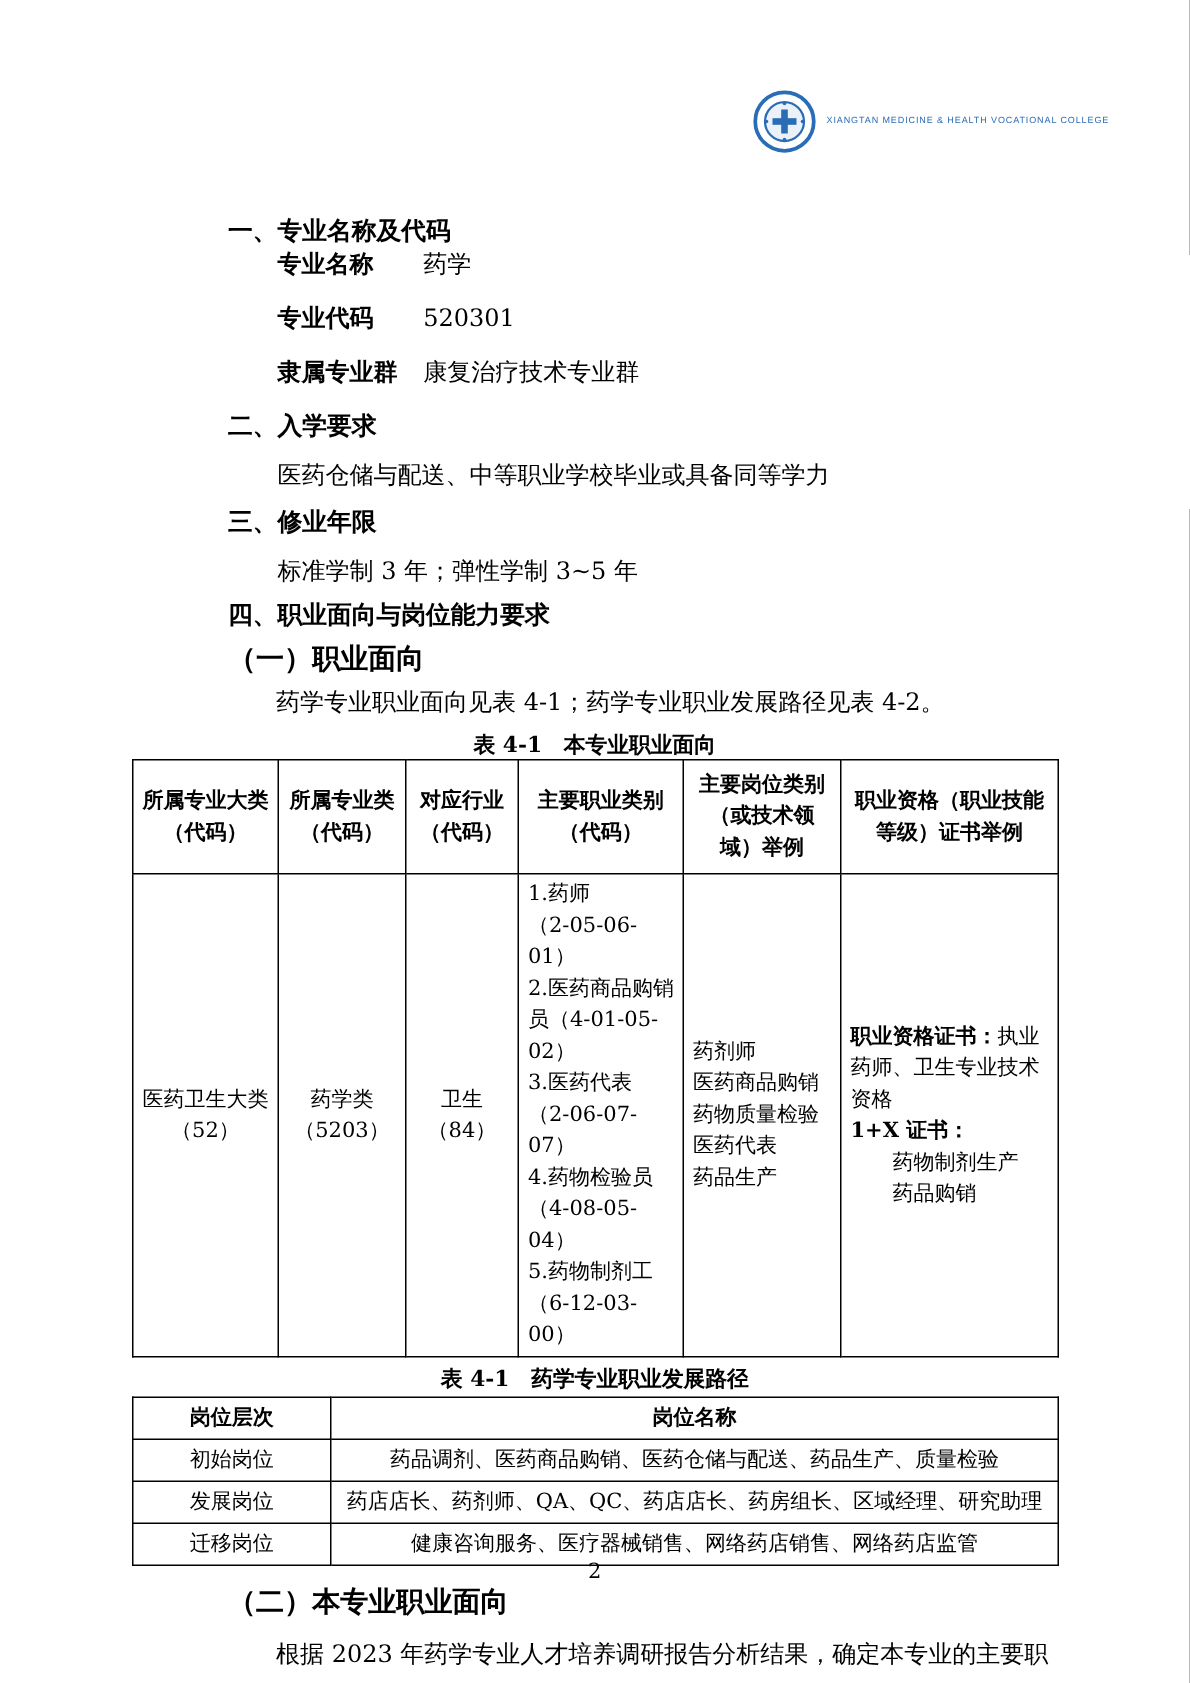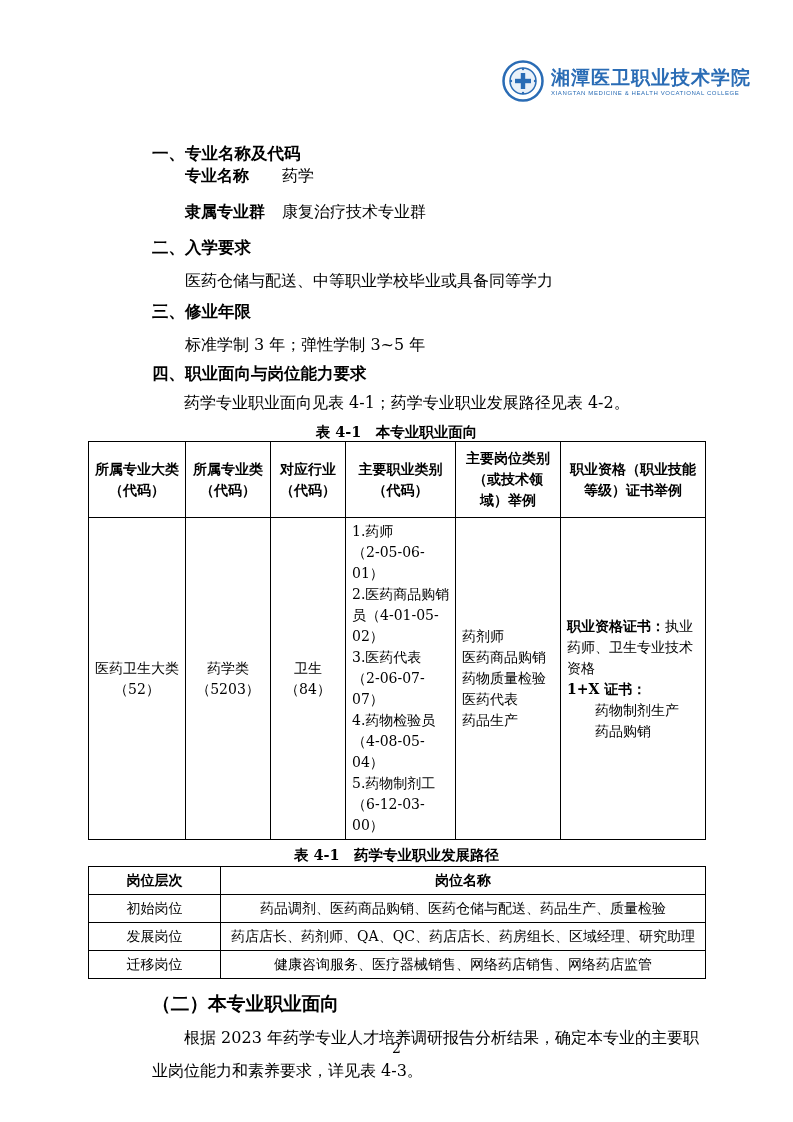--- a/index.html
+++ b/index.html
@@ -67,46 +67,50 @@
       <circle cx="21" cy="21" r="19.5" fill="#ffffff" stroke="#2a6cb5" stroke-width="2.5"></circle>
       <circle cx="21" cy="21" r="13" fill="#eaf1f9" stroke="#2a6cb5" stroke-width="1.5"></circle>
       <rect x="18.8" y="13" width="4.4" height="16" fill="#2a6cb5"></rect>
       <rect x="13" y="18.8" width="16" height="4.4" fill="#2a6cb5"></rect>
       <circle cx="21" cy="9" r="1.2" fill="#2a6cb5"></circle>
       <circle cx="9" cy="21" r="1.2" fill="#2a6cb5"></circle>
       <circle cx="33" cy="21" r="1.2" fill="#2a6cb5"></circle>
       <circle cx="21" cy="33" r="1.2" fill="#2a6cb5"></circle>
     </svg>
     <div class="logo-text">
-      <div class="logo-zh">湘潭医卫职业技术学院</div>
       <div class="logo-en">XIANGTAN MEDICINE &amp; HEALTH VOCATIONAL COLLEGE</div>
     </div>
   </header>
 
   <main class="content">
 
     <h2 class="sec s1">一、专业名称及代码</h2>
 
     <div class="field">
       <span class="flabel">专业名称</span>
       <span class="fvalue">药学</span>
     </div>
     <div class="field">
+      <span class="flabel">专业代码</span>
+      <span class="fvalue">520301</span>
+    </div>
+    <div class="field">
       <span class="flabel">隶属专业群</span>
       <span class="fvalue">康复治疗技术专业群</span>
     </div>
 
     <h2 class="sec s2">二、入学要求</h2>
     <p class="body-line b2">医药仓储与配送、中等职业学校毕业或具备同等学力</p>
 
     <h2 class="sec s3">三、修业年限</h2>
     <p class="body-line b3">标准学制 3 年；弹性学制 3~5 年</p>
 
     <h2 class="sec s4">四、职业面向与岗位能力要求</h2>
 
+    <h3 class="sub-head">（一）职业面向</h3>
     <p class="para p1">药学专业职业面向见表 4-1；药学专业职业发展路径见表 4-2。</p>
 
     <p class="tbl-caption c1">表 4-1　本专业职业面向</p>
 
     <table id="table1">
       <colgroup>
         <col style="width:97px">
           <col style="width:85px">
           <col style="width:75px">
         <col style="width:110px">

